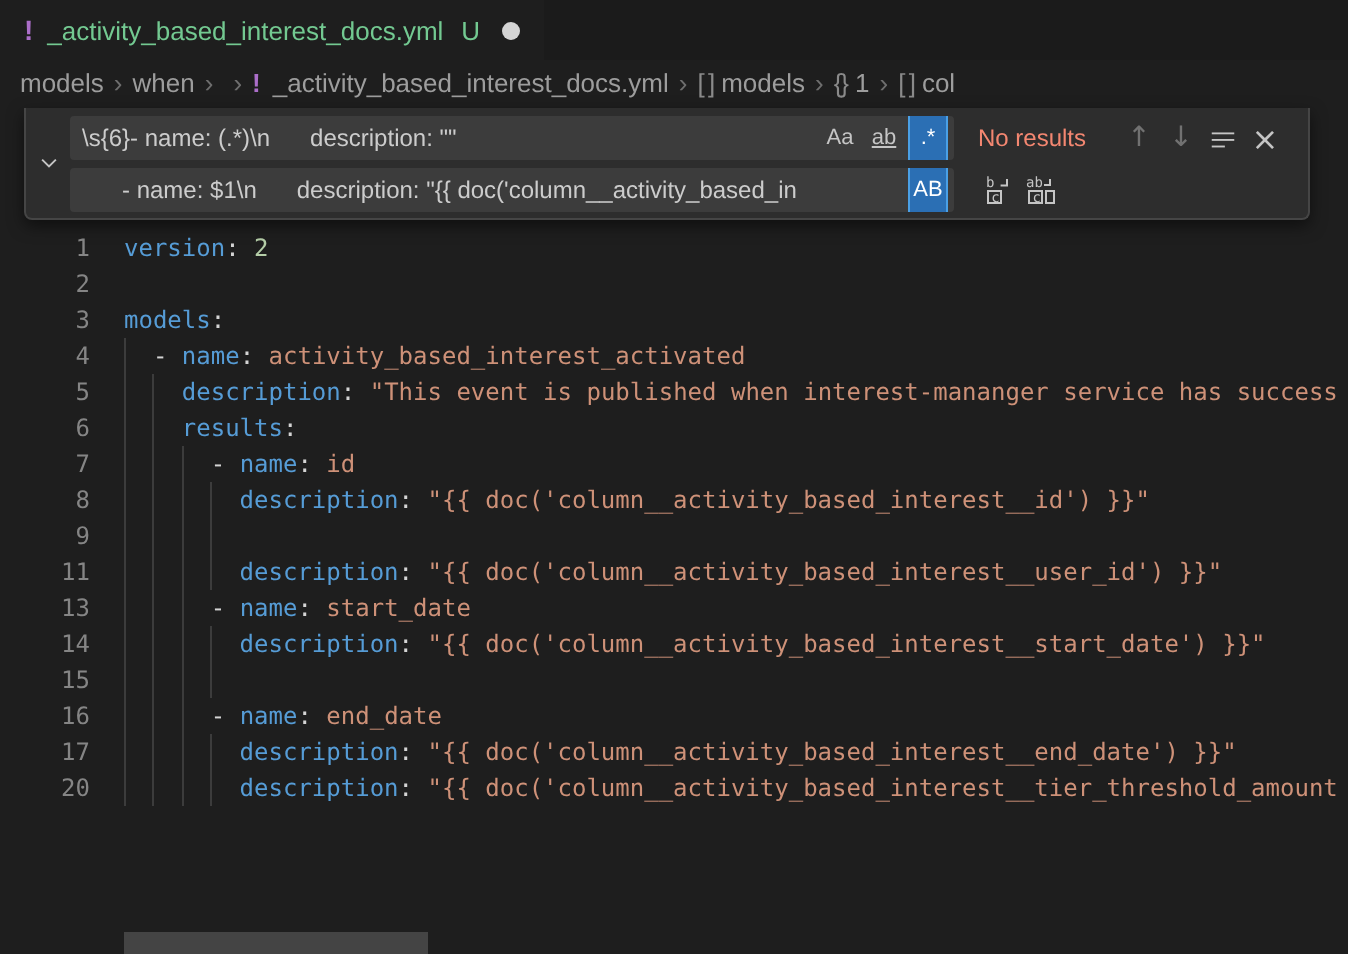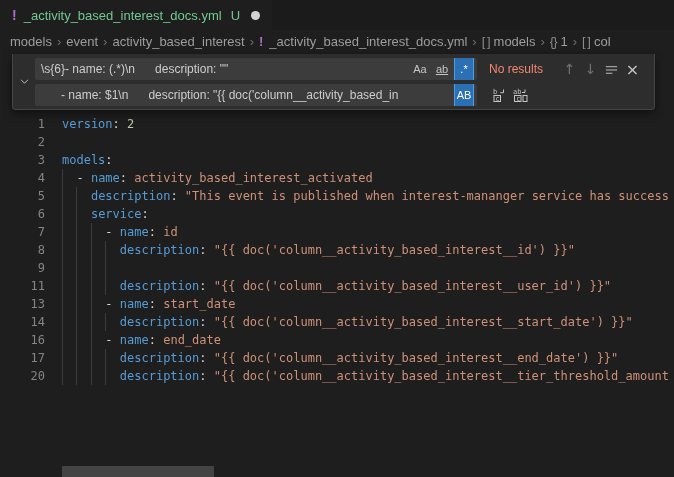--- a/index.html
+++ b/index.html
@@ -73,23 +73,22 @@
       <span class="yml-icon">!</span>
       <span class="tab-label">_activity_based_interest_docs.yml</span>
       <span class="tab-git">U</span>
       <span class="tab-dot"></span>
     </div>
   </div>
 
   <div class="breadcrumbs" id="crumbs">
       <span>models</span>
       <span class="bc-sep">›</span>
-      <span>event</span>
-      <span class="bc-sep">›</span>
-      <span>activity_based_interest</span>
+      <span>when</span>
+      <span class="bc-sep">›</span>
       <span class="bc-sep">›</span>
       <span class="bc-yaml">!</span>
       <span>_activity_based_interest_docs.yml</span>
       <span class="bc-sep">›</span>
       <span class="bc-sym">[ ]</span>
       <span>models</span>
       <span class="bc-sep">›</span>
       <span class="bc-sym">{}</span>
       <span>1</span>
       <span class="bc-sep">›</span>
@@ -114,21 +113,21 @@
         <div class="code-line">
           <span class="ln">4</span>
           <span class="lc"><i class="guide" style="left: 0px;"></i><span class="tk-w">  </span><span class="tk-p">- </span><span class="tk-k">name</span><span class="tk-p">:</span><span class="tk-v"> activity_based_interest_activated</span></span>
         </div>
         <div class="code-line">
           <span class="ln">5</span>
           <span class="lc"><i class="guide" style="left: 0px;"></i><i class="guide" style="left: 14.44px;"></i><span class="tk-w">    </span><span class="tk-k">description</span><span class="tk-p">:</span><span class="tk-v"> "This event is published when interest-mananger service has success</span></span>
         </div>
         <div class="code-line">
           <span class="ln">6</span>
-          <span class="lc"><i class="guide" style="left: 0px;"></i><i class="guide" style="left: 14.44px;"></i><span class="tk-w">    </span><span class="tk-k">service</span><span class="tk-p">:</span></span>
+          <span class="lc"><i class="guide" style="left: 0px;"></i><i class="guide" style="left: 14.44px;"></i><span class="tk-w">    </span><span class="tk-k">results</span><span class="tk-p">:</span></span>
         </div>
         <div class="code-line">
           <span class="ln">7</span>
           <span class="lc"><i class="guide" style="left: 0px;"></i><i class="guide" style="left: 14.44px;"></i><i class="guide" style="left: 28.88px;"></i><span class="tk-w">      </span><span class="tk-p">- </span><span class="tk-k">name</span><span class="tk-p">:</span><span class="tk-v"> id</span></span>
         </div>
         <div class="code-line">
           <span class="ln">8</span>
           <span class="lc"><i class="guide" style="left: 0px;"></i><i class="guide" style="left: 14.44px;"></i><i class="guide" style="left: 28.88px;"></i><i class="guide" style="left: 43.32px;"></i><span class="tk-w">        </span><span class="tk-k">description</span><span class="tk-p">:</span><span class="tk-v"> "{{ doc('column__activity_based_interest__id') }}"</span></span>
         </div>
         <div class="code-line">
@@ -139,20 +138,24 @@
           <span class="ln">11</span>
           <span class="lc"><i class="guide" style="left: 0px;"></i><i class="guide" style="left: 14.44px;"></i><i class="guide" style="left: 28.88px;"></i><i class="guide" style="left: 43.32px;"></i><span class="tk-w">        </span><span class="tk-k">description</span><span class="tk-p">:</span><span class="tk-v"> "{{ doc('column__activity_based_interest__user_id') }}"</span></span>
         </div>
         <div class="code-line">
           <span class="ln">13</span>
           <span class="lc"><i class="guide" style="left: 0px;"></i><i class="guide" style="left: 14.44px;"></i><i class="guide" style="left: 28.88px;"></i><span class="tk-w">      </span><span class="tk-p">- </span><span class="tk-k">name</span><span class="tk-p">:</span><span class="tk-v"> start_date</span></span>
         </div>
         <div class="code-line">
           <span class="ln">14</span>
           <span class="lc"><i class="guide" style="left: 0px;"></i><i class="guide" style="left: 14.44px;"></i><i class="guide" style="left: 28.88px;"></i><i class="guide" style="left: 43.32px;"></i><span class="tk-w">        </span><span class="tk-k">description</span><span class="tk-p">:</span><span class="tk-v"> "{{ doc('column__activity_based_interest__start_date') }}"</span></span>
+        </div>
+        <div class="code-line">
+          <span class="ln">15</span>
+          <span class="lc"><i class="guide" style="left: 0px;"></i><i class="guide" style="left: 14.44px;"></i><i class="guide" style="left: 28.88px;"></i><i class="guide" style="left: 43.32px;"></i></span>
         </div>
         <div class="code-line">
           <span class="ln">16</span>
           <span class="lc"><i class="guide" style="left: 0px;"></i><i class="guide" style="left: 14.44px;"></i><i class="guide" style="left: 28.88px;"></i><span class="tk-w">      </span><span class="tk-p">- </span><span class="tk-k">name</span><span class="tk-p">:</span><span class="tk-v"> end_date</span></span>
         </div>
         <div class="code-line">
           <span class="ln">17</span>
           <span class="lc"><i class="guide" style="left: 0px;"></i><i class="guide" style="left: 14.44px;"></i><i class="guide" style="left: 28.88px;"></i><i class="guide" style="left: 43.32px;"></i><span class="tk-w">        </span><span class="tk-k">description</span><span class="tk-p">:</span><span class="tk-v"> "{{ doc('column__activity_based_interest__end_date') }}"</span></span>
         </div>
         <div class="code-line">

